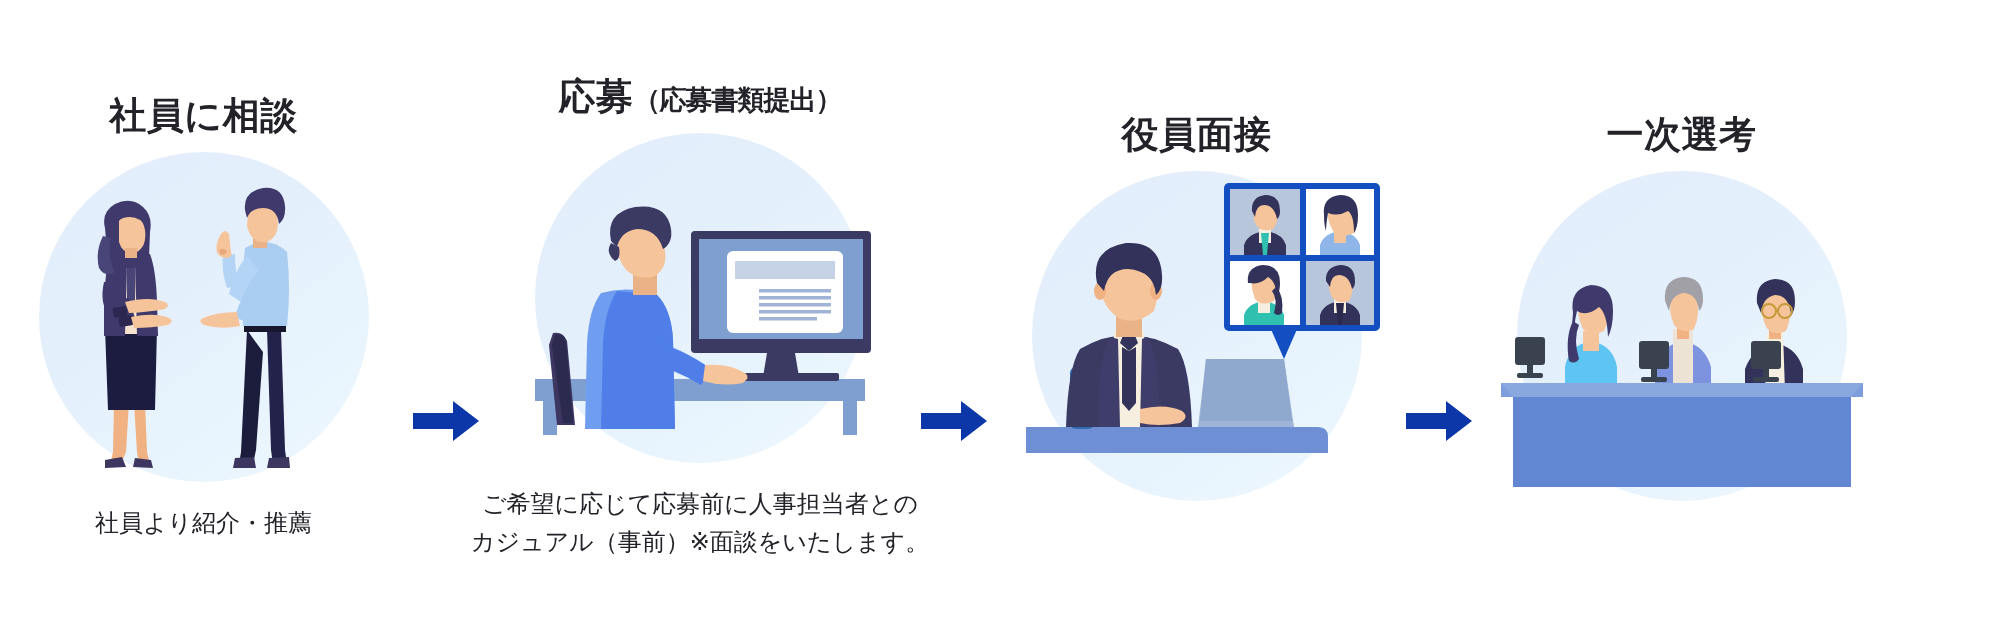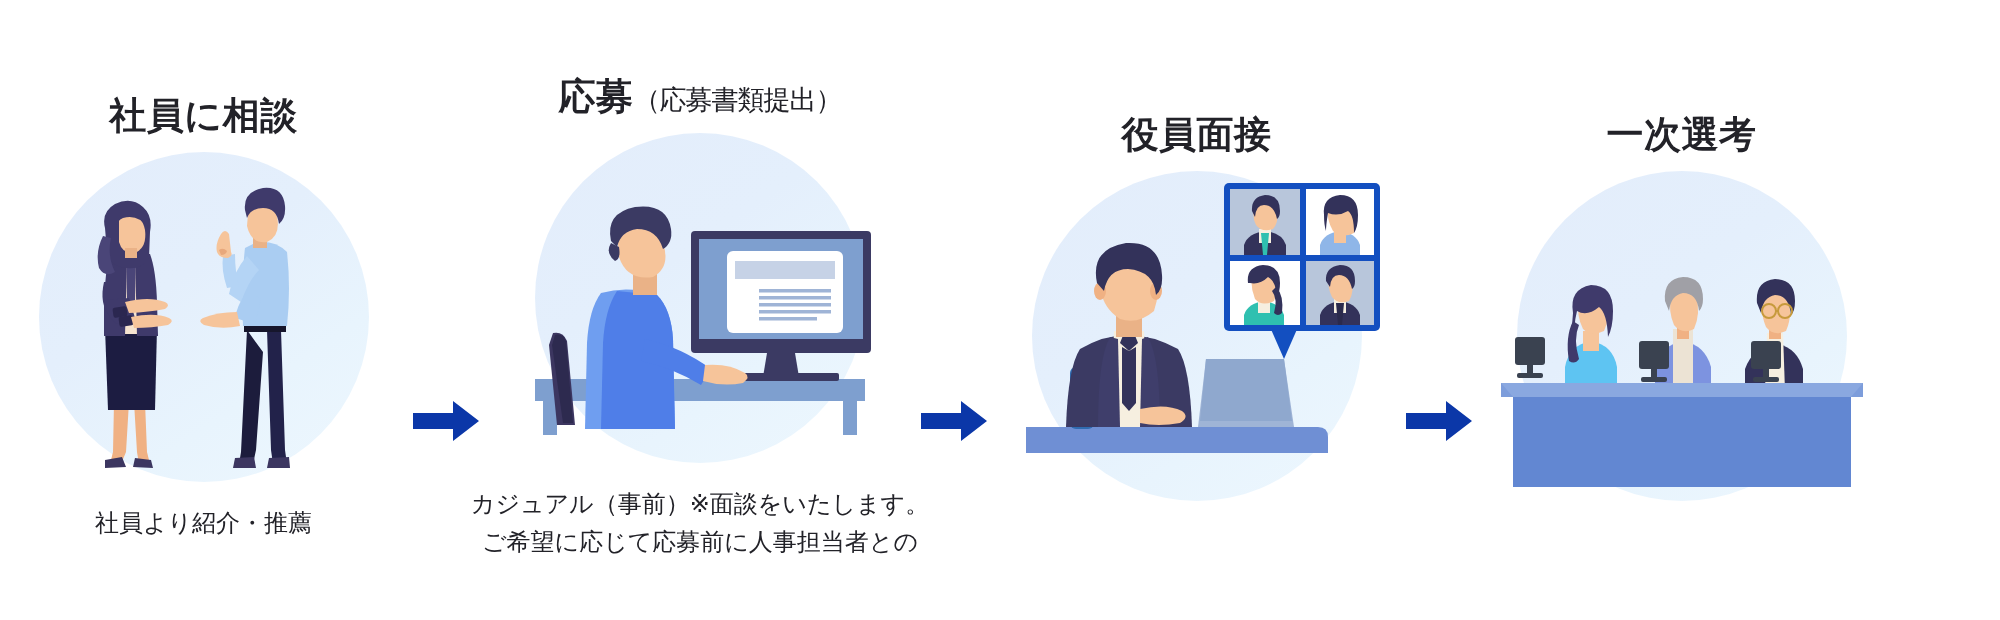--- a/index.html
+++ b/index.html
@@ -32,21 +32,21 @@
     font-weight:bold;
     color:#222228;
     letter-spacing:0.5px;
     line-height:1;
     white-space:nowrap;
     margin-top:18px;
     margin-bottom:0;
   }
   .step-title .paren{
     font-size:27px;
-    font-weight:normal;
+    font-weight:bold;
     letter-spacing:-1px;
   }
 
   .circle-wrap{
     position:relative;
     width:390px;height:330px;
     margin-top:18px;
     display:flex;align-items:center;justify-content:center;
     overflow:visible;
   }
@@ -205,22 +205,22 @@
           <path d="M128 136 L152 136 L152 162 L128 162 Z" fill="#eab287"></path>
 
           <path d="M112 96 Q146 86 158 110 Q166 134 148 144 Q122 148 114 124 Z" fill="#f6c49a"></path>
 
           <path d="M106 108 Q100 80 130 74 Q162 70 166 96 Q168 110 158 116 Q152 96 132 96 Q116 98 112 114 Z" fill="#3b3a63"></path>
           <path d="M106 110 Q100 120 110 128 Q116 126 114 114 Z" fill="#3b3a63"></path>
         </g>
       </svg>
     </div>
     <div class="caption">
+      <div>ご希望に応じて応募前に人事担当者との</div>
       <div>カジュアル（事前）※面談をいたします。</div>
-      <div>ご希望に応じて応募前に人事担当者との</div>
     </div>
   </div>
 
   <div class="arrow">
     <svg width="66" height="40" viewBox="0 0 66 40">
       <path d="M0 12 L40 12 L40 0 L66 20 L40 40 L40 28 L0 28 Z" fill="#0B37A8"></path>
     </svg>
   </div>
 
   <div class="step">

